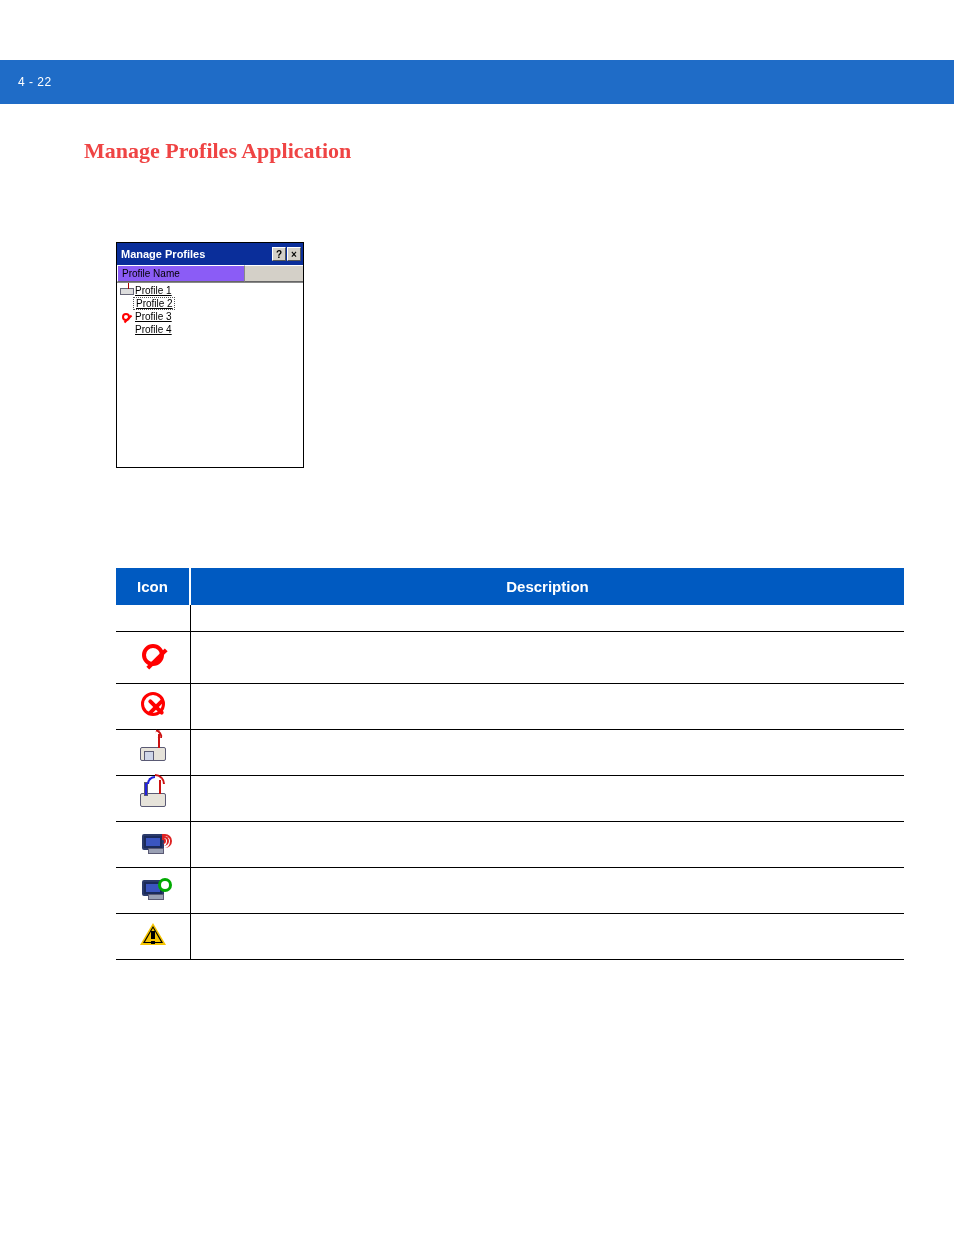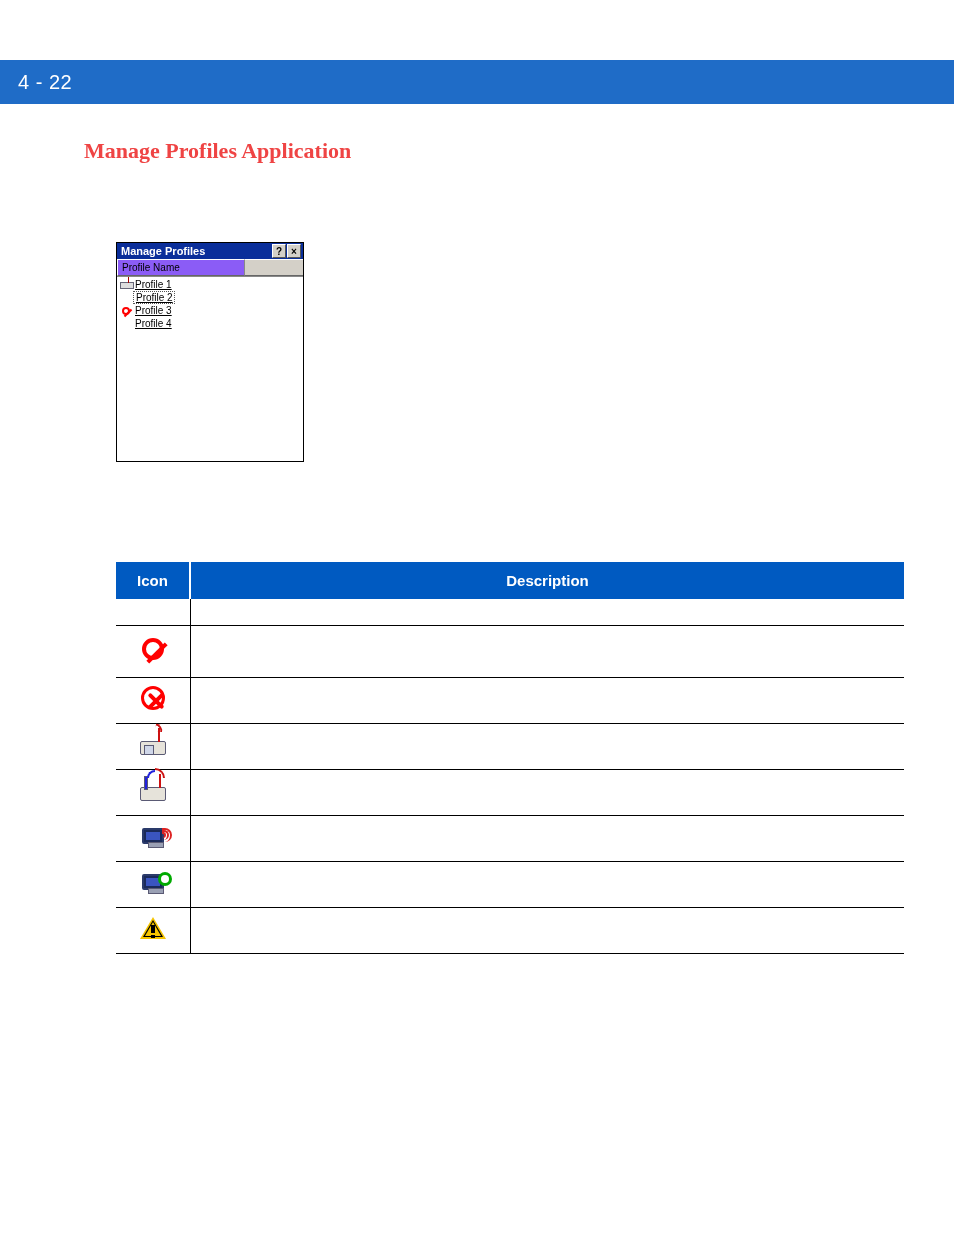--- a/index.html
+++ b/index.html
@@ -12,21 +12,21 @@
     color: #000;
     position: relative;
   }
   .page-header {
     background: #1f6cc7;
     color: #fff;
     height: 44px;
     display: flex;
     align-items: center;
     padding: 0 18px;
-    font-size: 20px;
+    font-size: 12px;
     margin-top: 60px;
     width: 100%;
   }
   .page-header .pg { margin-right: 14px; letter-spacing: 0.5px; }
   .content { padding: 34px 50px 0 84px; }
   h2.section {
     font-family: Liberation Serif, serif;
     font-weight: 700;
     font-size: 22px;
     margin: 0 0 78px 0;
@@ -40,21 +40,21 @@
     margin-bottom: 100px;
   }
   .win-title {
     background: #0a2e9a;
     color: #fff;
     font-size: 11px;
     font-weight: 700;
     display: flex;
     align-items: center;
     padding: 2px 2px 2px 4px;
-    height: 16px;
+    height: 22px;
   }
   .win-title .t { flex: 1; }
   .win-btn {
     width: 14px; height: 14px;
     background: #d4d0c8;
     border: 1px solid #fff;
     border-right-color: #555; border-bottom-color: #555;
     margin-left: 1px;
     display: flex; align-items: center; justify-content: center;
     font-size: 10px; color: #000; font-weight: 700;

